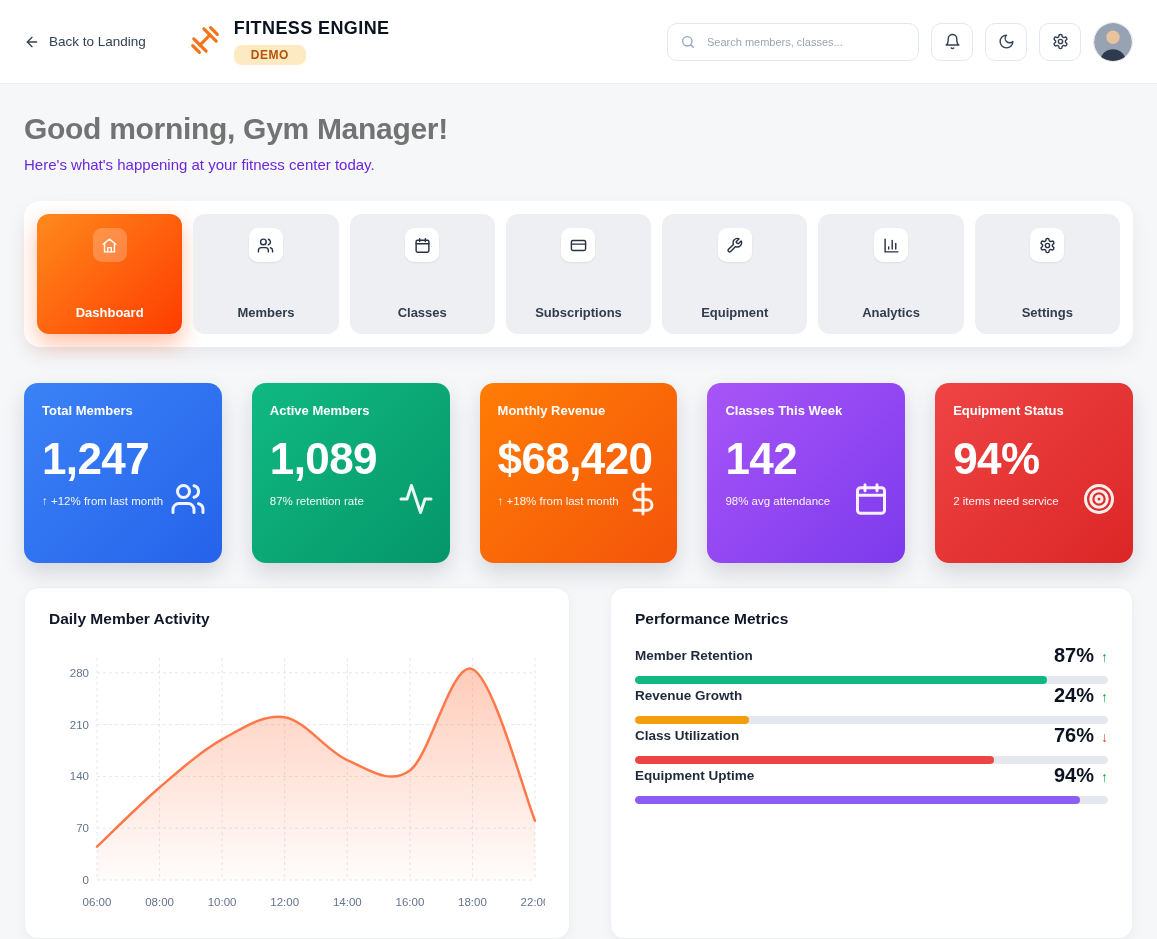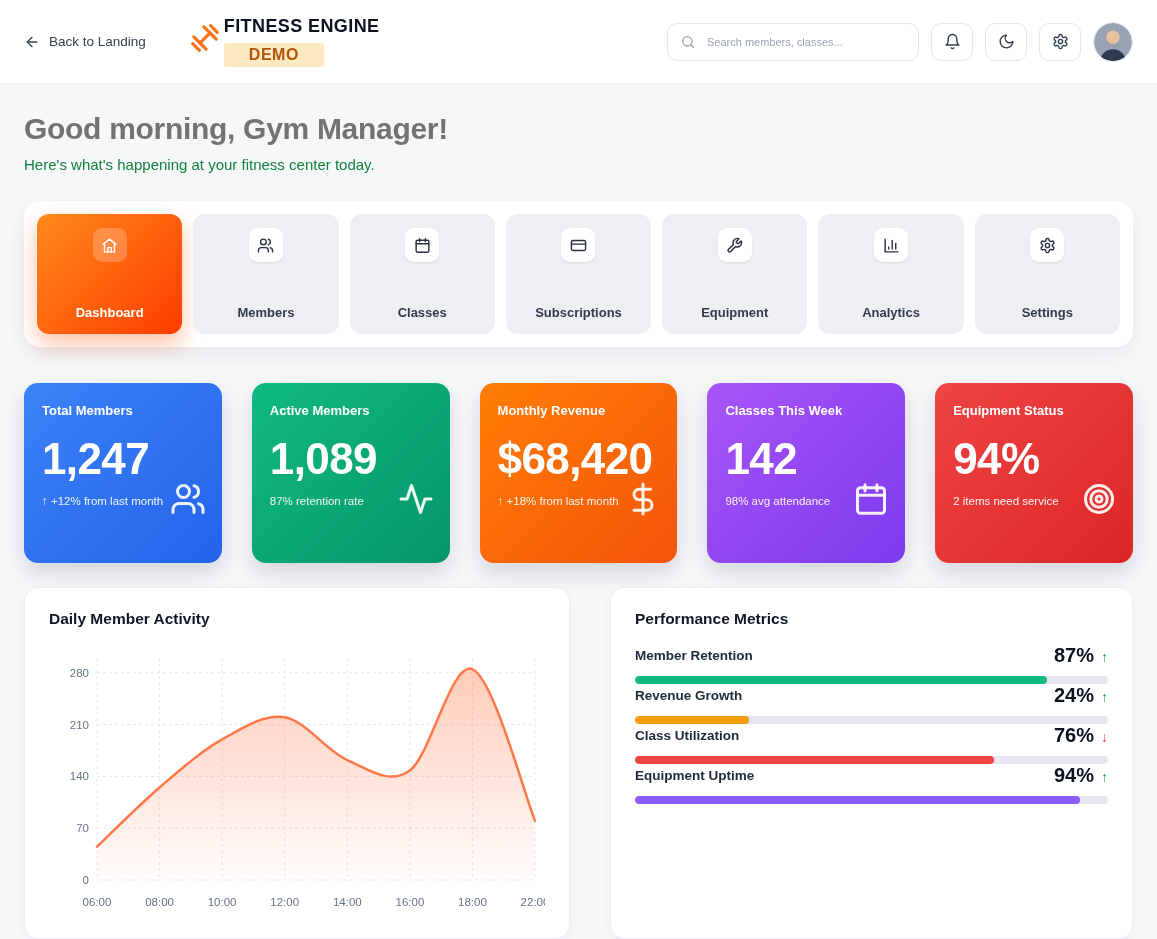--- a/index.html
+++ b/index.html
@@ -13,44 +13,44 @@
   svg { display:block; }
   .ico { fill:none; stroke:currentColor; stroke-width:2; stroke-linecap:round; stroke-linejoin:round; }
 
   
   .topbar { height:84px; background:#fff; border-bottom:1px solid #edeff3;
     display:flex; align-items:center; justify-content:space-between; padding:0 24px; }
   .topbar-left { display:flex; align-items:center; gap:40px; }
   .back-link { display:flex; align-items:center; gap:9px; background:none; border:none;
     font-family:inherit; font-size:13.5px; font-weight:500; color:#334155; cursor:pointer; padding:0; }
   .back-link svg { width:16px; height:16px; }
-  .brand { display:flex; align-items:flex-start; }
+  .brand { display:flex; align-items:flex-start; gap:10px; }
   .brand-icon { width:38px; height:38px; color:#f97316; margin-top:3px; }
   .brand-icon svg { width:100%; height:100%; }
   .brand-name { font-size:18px; font-weight:800; letter-spacing:.4px; color:#0b1220; }
   .demo-badge { display:inline-block; margin-top:6px; background:#fdeac2; color:#b45309;
-    font-size:16px; font-weight:700; letter-spacing:.5px; padding:3px 25px; border-radius:3px; }
+    font-size:12px; font-weight:700; letter-spacing:.5px; padding:3px 17px; border-radius:8px; }
   .topbar-right { display:flex; align-items:center; gap:12px; }
   .search-box { display:flex; align-items:center; gap:9px; width:252px; height:38px;
     border:1px solid #e2e8f0; border-radius:10px; background:#fff; padding:0 12px; }
   .search-box svg { width:16px; height:16px; color:#94a3b8; flex:none; }
   .search-box input { border:none; outline:none; flex:1; min-width:0; font-family:inherit;
     font-size:11px; color:#0f172a; background:transparent; }
   .search-box input::placeholder { color:#9aa5b4; }
   .icon-btn { width:42px; height:38px; border:1px solid #e2e8f0; border-radius:10px; background:#fff;
     display:flex; align-items:center; justify-content:center; cursor:pointer; color:#334155; }
   .icon-btn svg { width:17px; height:17px; }
   .avatar { width:40px; height:40px; border-radius:50%; overflow:hidden; border:1px solid #e2e8f0;
     cursor:pointer; flex:none; padding:0; background:none; }
   .avatar svg { width:100%; height:100%; }
 
   
   .main { padding:20px 24px 0; }
   .hero-title { font-size:30px; font-weight:800; color:#737373; margin:8px 0 10px; letter-spacing:-.3px; }
-  .hero-sub { font-size:15px; color:#15803d; margin:0 0 28px; }
+  .hero-sub { font-size:15px; color:#6d28d9; margin:0 0 28px; }
 
   
   .nav-card { background:#fff; border-radius:16px; padding:13px; display:flex; gap:11px;
     box-shadow:0 8px 20px rgba(15,23,42,.06); margin-bottom:36px; }
   .tab { flex:1; border:none; border-radius:12px; background:#edeff2; cursor:pointer;
     display:flex; flex-direction:column; align-items:center; justify-content:center;
     gap:9px; padding:14px 8px; font-family:inherit; }
   .tab-icon-box { width:34px; height:34px; border-radius:9px; background:#fff; color:#273142;
     display:flex; align-items:center; justify-content:center; box-shadow:0 1px 2px rgba(15,23,42,.08); }
   .tab-icon-box svg { width:17px; height:17px; }

